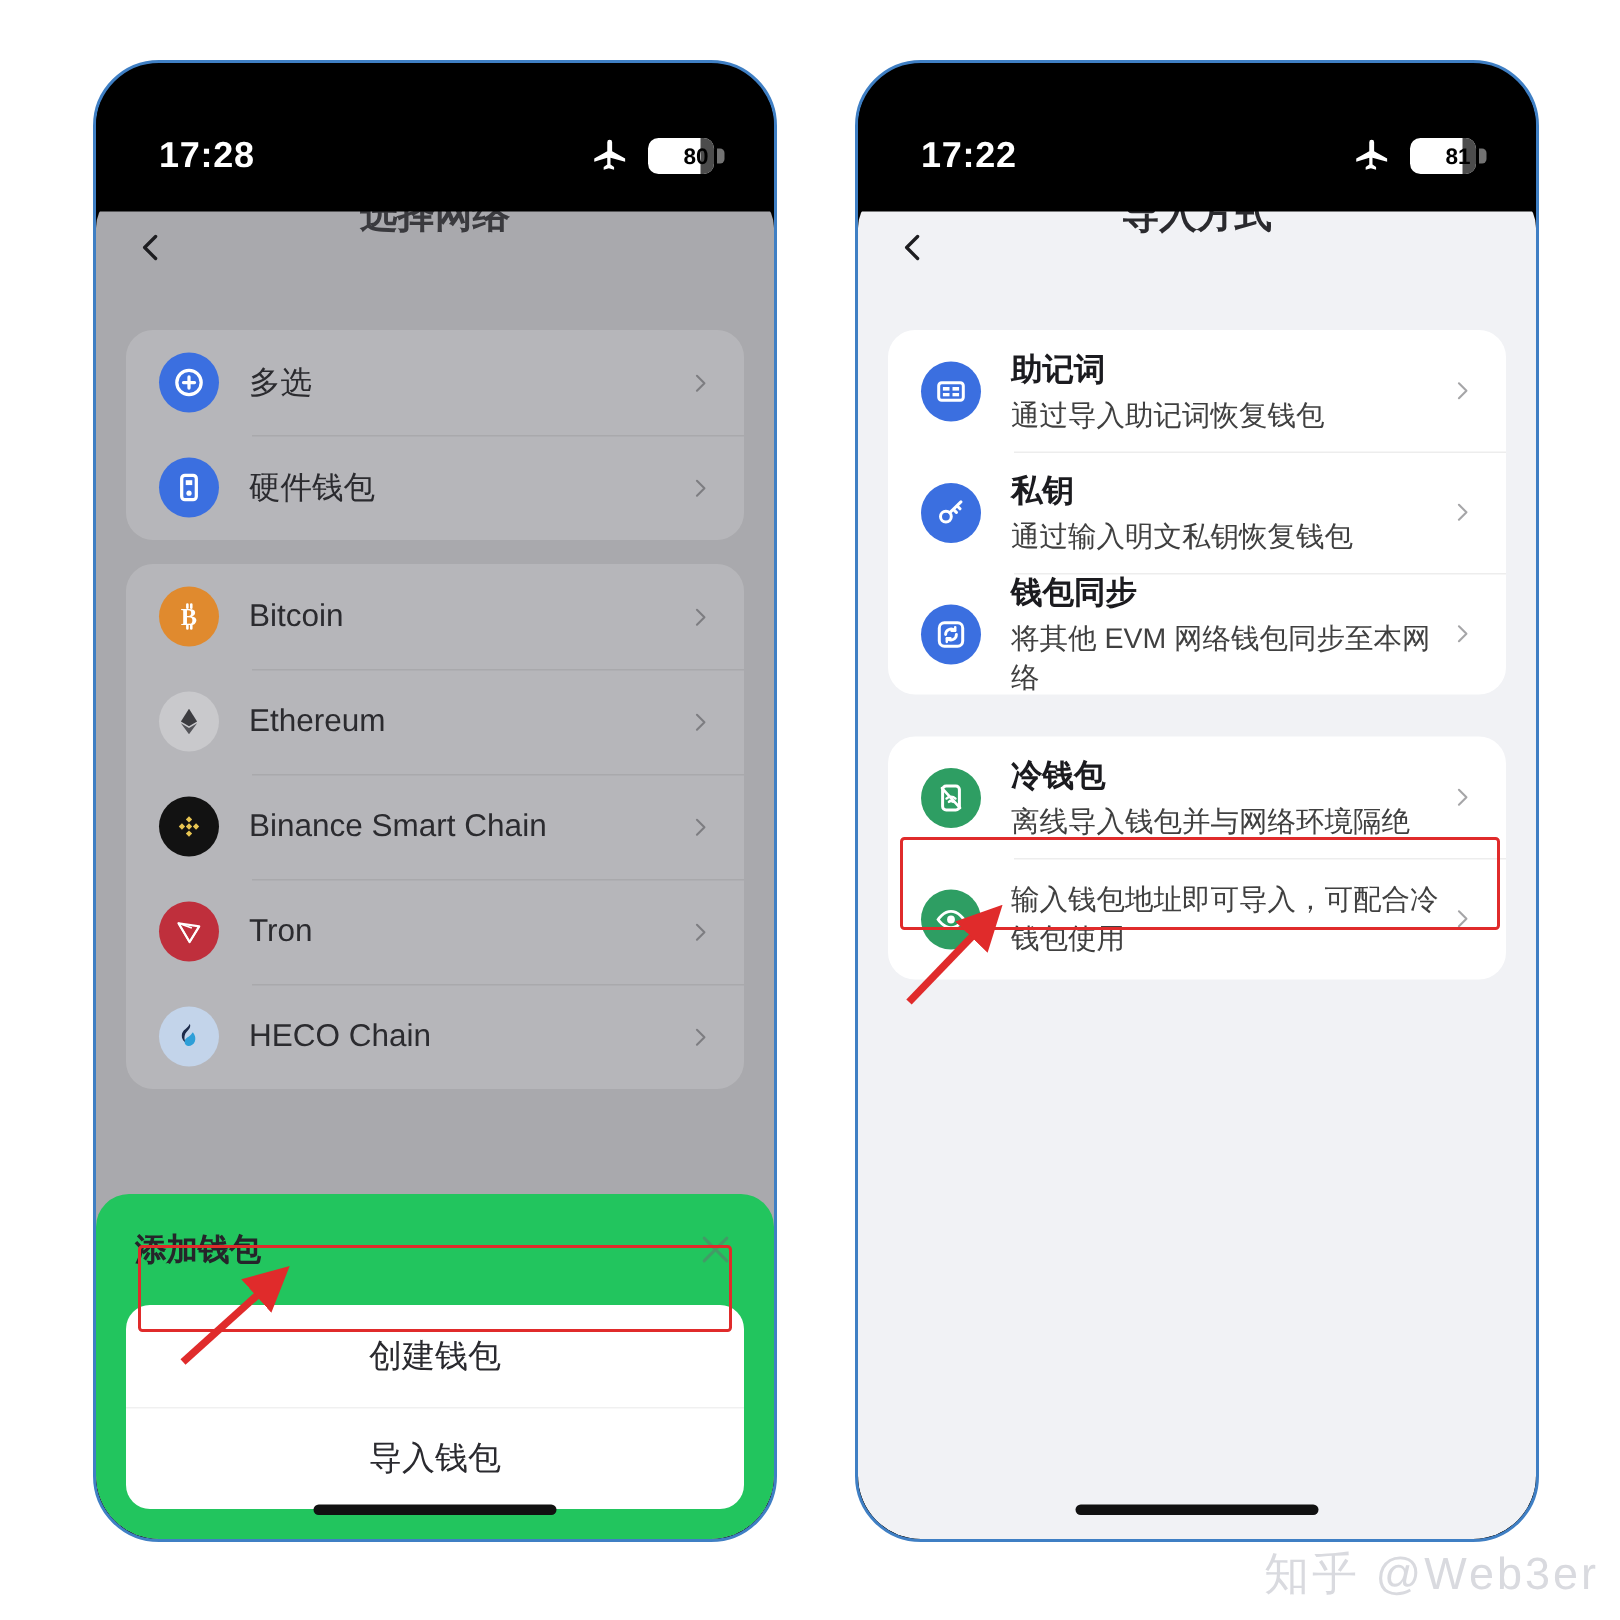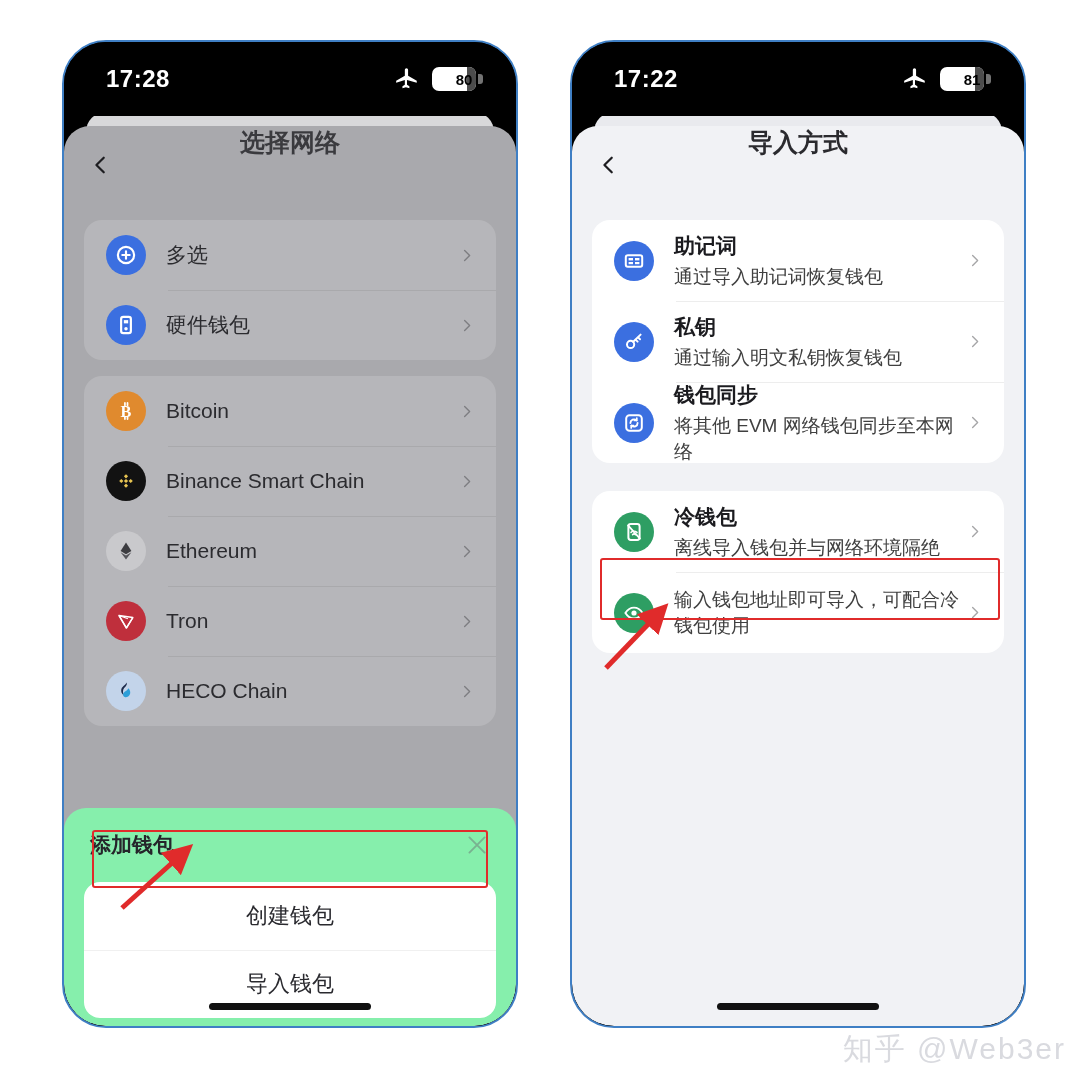--- a/index.html
+++ b/index.html
@@ -23,20 +23,21 @@
   .phone.left  { left: 62px;  top: 40px; }
   .phone.right { left: 570px; top: 40px; }
 
   
   .statusbar {
     position: relative; height: 74px;
     background: #000; color: #fff;
     display: flex; align-items: center; justify-content: space-between;
     padding: 0 40px 0 42px;
     z-index: 6;
+    margin-top: 25px;
   }
   .sb-time { font-size: 24px; font-weight: bold; letter-spacing: .5px; }
   .sb-right { display: flex; align-items: center; gap: 12px; }
   .airplane { width: 26px; height: 26px; }
   .battery {
     position: relative; display: flex; align-items: center;
     justify-content: center;
     width: 44px; height: 24px; border-radius: 7px;
     background: #ffffff; color: #000;
     font-size: 15px; font-weight: bold; padding-left: 24px;
@@ -115,24 +116,24 @@
 
   
   .row.two { height: 81px; }
   .row.two .texts { flex: 1; display: flex; flex-direction: column; gap: 4px; }
   .row.two .t1 { font-size: 21px; font-weight: bold; color: #1b1b1f; }
   .row.two .t2 { font-size: 19px; color: #404040; }
 
   
   .sheet {
     position: absolute; left: 0; right: 0; bottom: 0;
-    background: #86efac;
+    background: #22c55e;
     border-radius: 22px 22px 42px 42px;
     z-index: 5;
-    padding-bottom: 8px;
+    padding-bottom: 20px;
   }
   .sheet-head {
     height: 74px; display: flex; align-items: center;
     padding: 0 26px; justify-content: space-between;
   }
   .sheet-title { font-size: 21px; font-weight: bold; color: #25252a; }
   .close-x { width: 26px; height: 26px; opacity: .45; }
   .sheet-block {
     margin: 0 20px; background: #fff; border-radius: 16px; overflow: hidden;
   }
@@ -235,44 +236,44 @@
               <text x="12" y="17.5" font-family="Liberation Serif, serif" font-size="15" font-weight="bold" fill="#fff" text-anchor="middle">B</text>
               <path d="M11 4.6v2M13.4 4.6v2M11 17.4v2M13.4 17.4v2" stroke="#fff" stroke-width="1.6" stroke-linecap="round"></path>
             </svg>
           </span>
           <span class="label">Bitcoin</span>
           <svg class="chev" viewBox="0 0 24 24">
             <path d="M9 4l8 8-8 8" fill="none" stroke="#3a3a3e" stroke-width="2.2" stroke-linecap="round" stroke-linejoin="round"></path>
           </svg>
         </div>
         <div class="row">
+          <span class="ico" style="background:#c9c9cc">
+            <svg viewBox="0 0 24 24" width="24" height="24">
+              <path d="M12 3.5 6.6 12 12 15.2 17.4 12z" fill="#3c3c40"></path>
+              <path d="M12 16.4 6.6 13.2 12 20.5l5.4-7.3z" fill="#55555a"></path>
+            </svg>
+          </span>
+          <span class="label">Ethereum</span>
+          <svg class="chev" viewBox="0 0 24 24">
+            <path d="M9 4l8 8-8 8" fill="none" stroke="#3a3a3e" stroke-width="2.2" stroke-linecap="round" stroke-linejoin="round"></path>
+          </svg>
+        </div>
+        <div class="row">
           <span class="ico" style="background:#121212">
             <svg viewBox="0 0 24 24" width="24" height="24">
               <g fill="#e8c552">
                 <path d="M12 5.2 14.1 7.3 12 9.4 9.9 7.3z"></path>
                 <path d="M12 14.6 14.1 16.7 12 18.8 9.9 16.7z"></path>
                 <path d="M7.3 9.9 9.4 12 7.3 14.1 5.2 12z"></path>
                 <path d="M16.7 9.9 18.8 12 16.7 14.1 14.6 12z"></path>
                 <path d="M12 9.9 14.1 12 12 14.1 9.9 12z"></path>
               </g>
             </svg>
           </span>
           <span class="label">Binance Smart Chain</span>
-          <svg class="chev" viewBox="0 0 24 24">
-            <path d="M9 4l8 8-8 8" fill="none" stroke="#3a3a3e" stroke-width="2.2" stroke-linecap="round" stroke-linejoin="round"></path>
-          </svg>
-        </div>
-        <div class="row">
-          <span class="ico" style="background:#c9c9cc">
-            <svg viewBox="0 0 24 24" width="24" height="24">
-              <path d="M12 3.5 6.6 12 12 15.2 17.4 12z" fill="#3c3c40"></path>
-              <path d="M12 16.4 6.6 13.2 12 20.5l5.4-7.3z" fill="#55555a"></path>
-            </svg>
-          </span>
-          <span class="label">Ethereum</span>
           <svg class="chev" viewBox="0 0 24 24">
             <path d="M9 4l8 8-8 8" fill="none" stroke="#3a3a3e" stroke-width="2.2" stroke-linecap="round" stroke-linejoin="round"></path>
           </svg>
         </div>
         <div class="row">
           <span class="ico" style="background:#bf2f3c">
             <svg viewBox="0 0 24 24" width="24" height="24">
               <path d="M5 6.5 18.8 8.6 12.4 19z" fill="none" stroke="#fff" stroke-width="1.5" stroke-linejoin="round"></path>
               <path d="M5 6.5 12.4 19M12.4 19 18.8 8.6M5 6.5l8.9 3.2" fill="none" stroke="#fff" stroke-width="1.1"></path>
             </svg>

